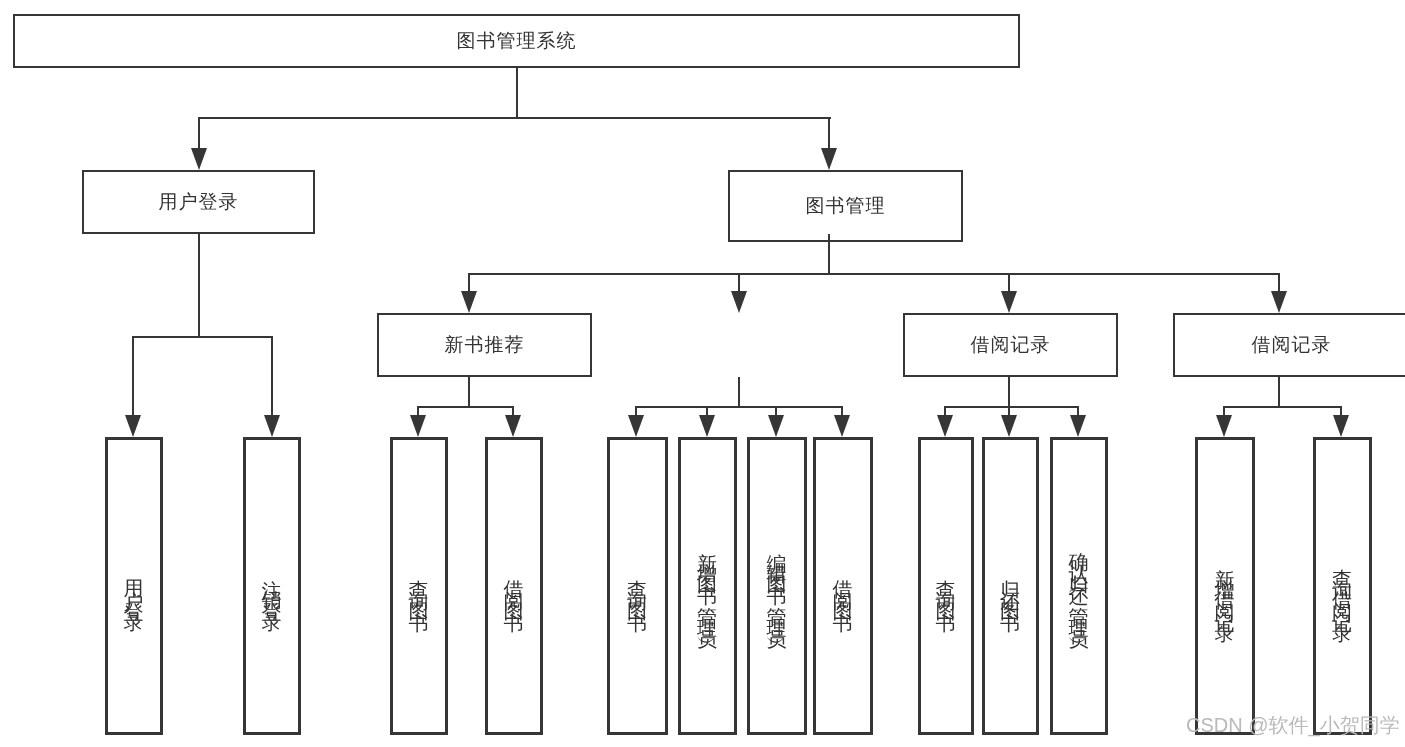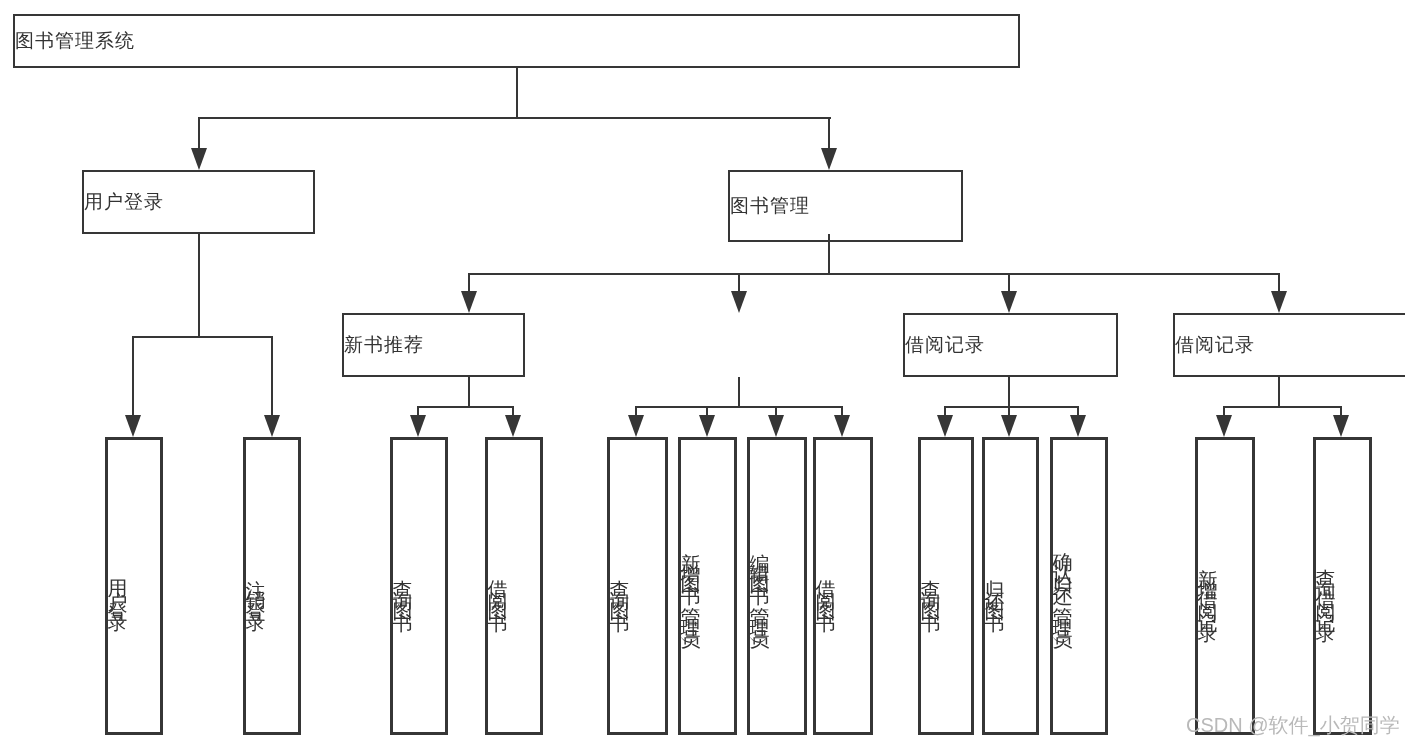--- a/index.html
+++ b/index.html
@@ -1,20 +1,20 @@
 <!DOCTYPE html>
 <html style="--line: #363636; --text: #333333; --wm: #b9b9b9; --bg: #ffffff;"><head>
 <meta charset="utf-8">
 <style>
   :root { --line:#363636; --text:#333333; --wm:#b9b9b9; --bg:#ffffff; }
   * { margin:0; padding:0; box-sizing:border-box; }
   body { background:var(--bg); font-family:"Liberation Sans", sans-serif; }
   .stage { position:relative; width:1405px; height:747px; background:var(--bg); overflow:hidden; }
   .box { position:absolute; border:2px solid var(--line); background:#fff;
-         display:flex; align-items:center; 
+         display:flex; align-items:center; justify-content:center;
          color:var(--text); font-size:19px; letter-spacing:1px; }
   .leaf { border-width:3px; }
   .leaf .vtxt { writing-mode:vertical-lr; text-orientation:mixed;
                 font-size:20px; line-height:1; letter-spacing:11px; color:var(--text); }
   .hline { position:absolute; height:2px; background:var(--line); display:block; }
   .vline { position:absolute; width:2px; background:var(--line); display:block; }
   .arrow { position:absolute; width:0; height:0; display:block;
            border-left:8px solid transparent; border-right:8px solid transparent;
            border-top:22px solid var(--line); }
   .watermark { position:absolute; left:1186px; top:712px; font-size:20px;
@@ -29,21 +29,21 @@
     <span>图书管理系统</span>
   </div>
 
   <div class="box" style="left:82px;top:170px;width:233px;height:64px">
     <span>用户登录</span>
   </div>
   <div class="box" style="left:728px;top:170px;width:235px;height:72px">
     <span>图书管理</span>
   </div>
 
-  <div class="box" style="left:342px;top:313px;width:183px;height:64px">
+  <div class="box" style="left:377px;top:313px;width:215px;height:64px">
     <span>新书推荐</span>
   </div>
   <div class="box" style="left:903px;top:313px;width:215px;height:64px">
     <span>借阅记录</span>
   </div>
   <div class="box" style="left:1173px;top:313px;width:237px;height:64px">
     <span>借阅记录</span>
   </div>
 
   <div class="box leaf" style="left:105px;top:437px;width:58px;height:298px">

